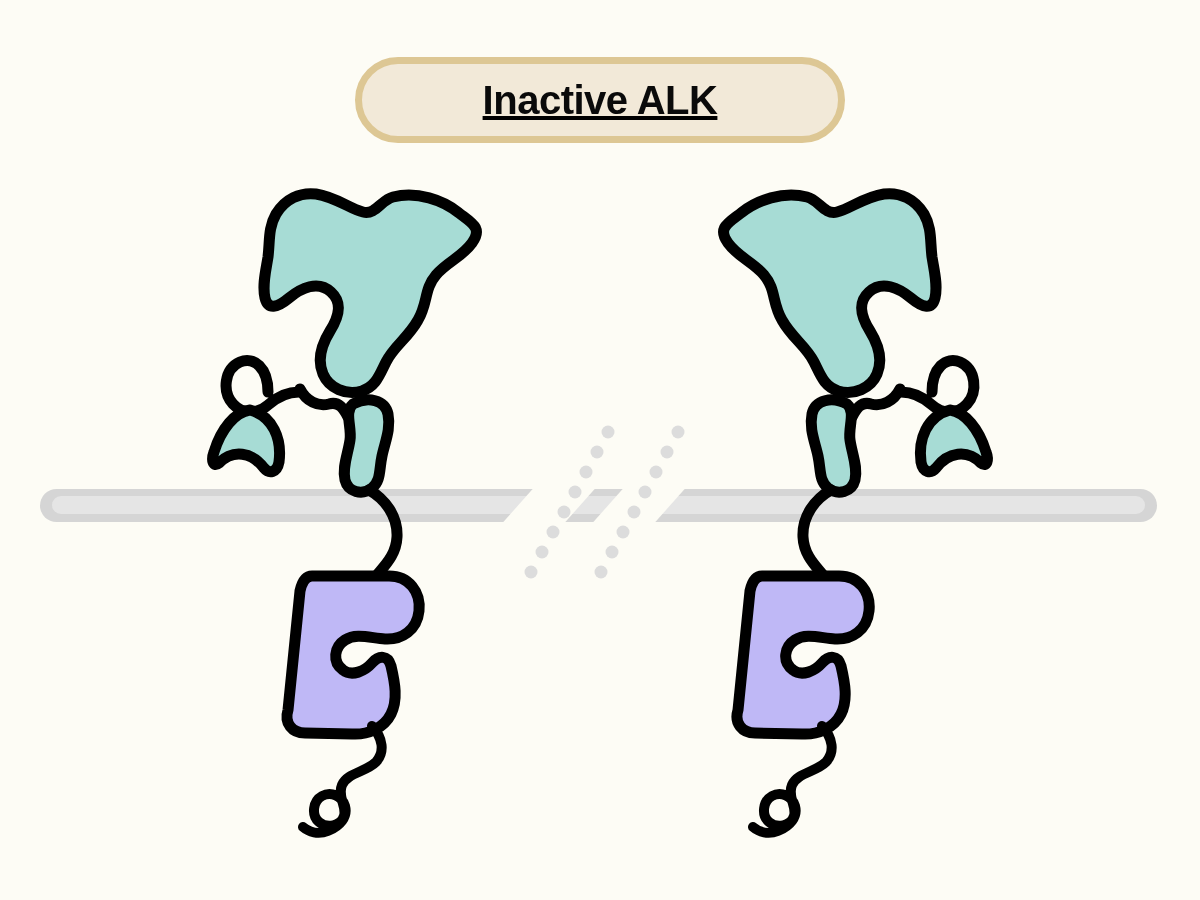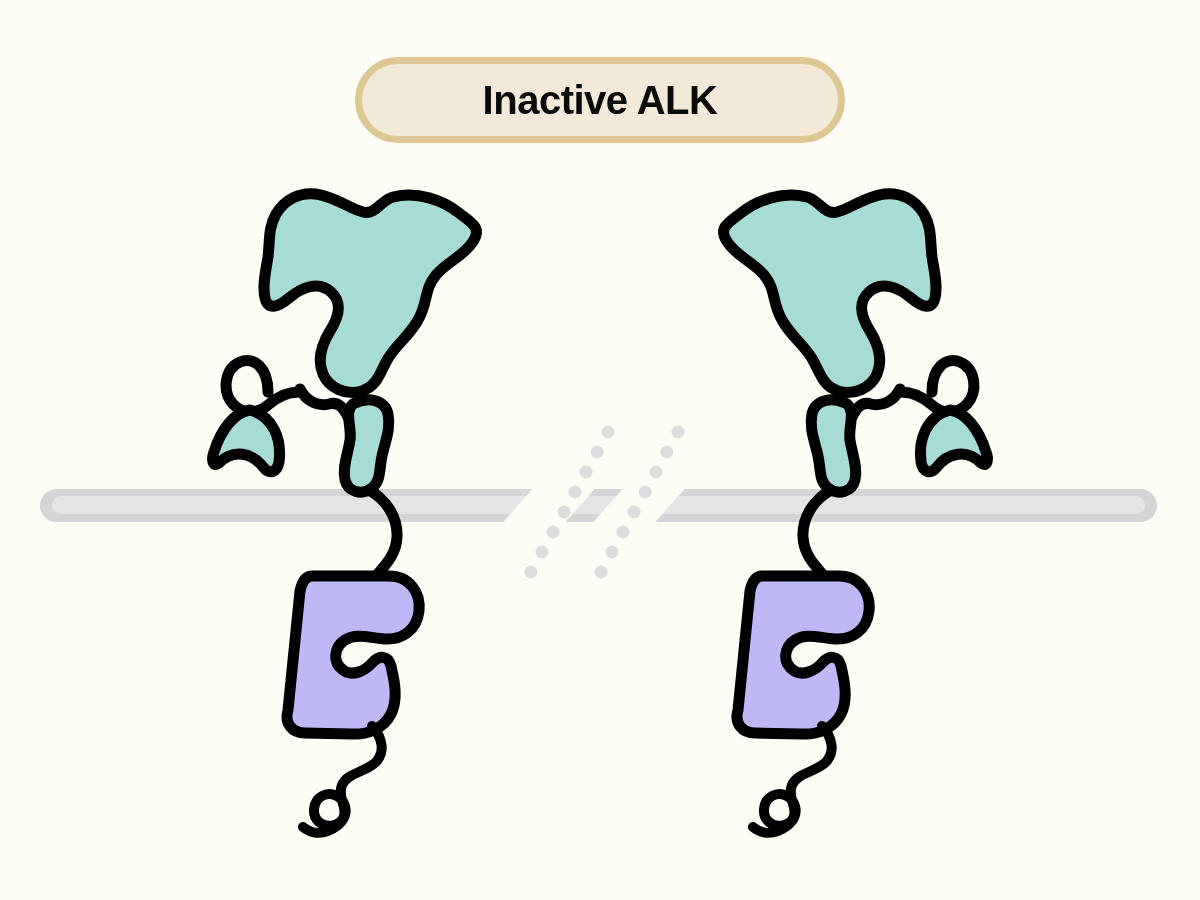--- a/index.html
+++ b/index.html
@@ -32,20 +32,21 @@
     top: 57px;
     width: 490px;
     height: 86px;
     box-sizing: border-box;
     border: 7px solid #ddc794;
     border-radius: 43px;
     background: #f2e9d8;
     display: flex;
     align-items: center;
     justify-content: center;
+    text-decoration: underline;
   }
   .title-badge-label {
     font-size: 40px;
     font-weight: bold;
     color: #0a0a0a;
     letter-spacing: -0.5px;
     line-height: 1;
     white-space: nowrap;
   }
 </style>

